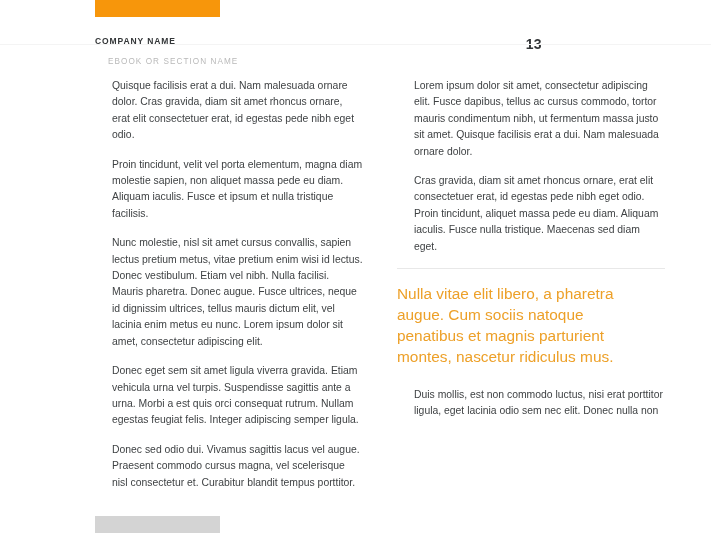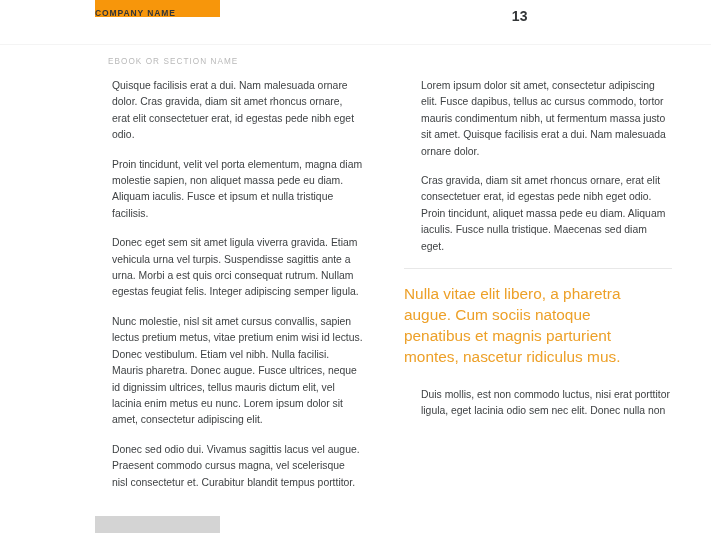--- a/index.html
+++ b/index.html
@@ -29,23 +29,24 @@
     left: 95px;
     top: 0;
     width: 125px;
     height: 17px;
     background: #f7960b;
   }
 
   .header-row {
     position: absolute;
     left: 0;
-    top: 8px;
+    top: 36px;
     width: 577px;
     height: 14px;
+    padding-left: 14px;
   }
 
   .company-name {
     position: absolute;
     left: 95px;
     top: 0;
     font-size: 8.5px;
     font-weight: bold;
     letter-spacing: 0.9px;
     color: #333638;
@@ -92,21 +93,21 @@
     top: 78px;
     width: 567px;
   }
 
   .col {
     position: absolute;
     top: 0;
     width: 268px;
   }
   .col-left  { left: 0; }
-  .col-right { left: 309px; }
+  .col-right { left: 302px; }
 
   .body-text {
     font-size: 10.4px;
     line-height: 16.4px;
     color: #3f4244;
     margin: 0 0 13px 17px;
     text-align: left;
   }
 
   .divider {
@@ -148,22 +149,22 @@
 
   <div class="header-rule"></div>
 
   <div class="section-name">EBOOK OR SECTION NAME</div>
 
   <div class="columns">
 
     <div class="col col-left">
       <p class="body-text">Quisque facilisis erat a dui. Nam malesuada ornare dolor. Cras gravida, diam sit amet rhoncus ornare, erat elit consectetuer erat, id egestas pede nibh eget odio.</p>
       <p class="body-text">Proin tincidunt, velit vel porta elementum, magna diam molestie sapien, non aliquet massa pede eu diam. Aliquam iaculis. Fusce et ipsum et nulla tristique facilisis.</p>
+      <p class="body-text">Nunc molestie, nisl sit amet cursus convallis, sapien lectus pretium metus, vitae pretium enim wisi id lectus. Donec vestibulum. Etiam vel nibh. Nulla facilisi. Mauris pharetra. Donec augue. Fusce ultrices, neque id dignissim ultrices, tellus mauris dictum elit, vel lacinia enim metus eu nunc. Lorem ipsum dolor sit amet, consectetur adipiscing elit.</p>
       <p class="body-text">Donec eget sem sit amet ligula viverra gravida. Etiam vehicula urna vel turpis. Suspendisse sagittis ante a urna. Morbi a est quis orci consequat rutrum. Nullam egestas feugiat felis. Integer adipiscing semper ligula.</p>
-      <p class="body-text">Nunc molestie, nisl sit amet cursus convallis, sapien lectus pretium metus, vitae pretium enim wisi id lectus. Donec vestibulum. Etiam vel nibh. Nulla facilisi. Mauris pharetra. Donec augue. Fusce ultrices, neque id dignissim ultrices, tellus mauris dictum elit, vel lacinia enim metus eu nunc. Lorem ipsum dolor sit amet, consectetur adipiscing elit.</p>
       <p class="body-text">Donec sed odio dui. Vivamus sagittis lacus vel augue. Praesent commodo cursus magna, vel scelerisque nisl consectetur et. Curabitur blandit tempus porttitor.</p>
     </div>
 
     <div class="col col-right">
       <p class="body-text">Lorem ipsum dolor sit amet, consectetur adipiscing elit. Fusce dapibus, tellus ac cursus commodo, tortor mauris condimentum nibh, ut fermentum massa justo sit amet. Quisque facilisis erat a dui. Nam malesuada ornare dolor.</p>
       <p class="body-text">Cras gravida, diam sit amet rhoncus ornare, erat elit consectetuer erat, id egestas pede nibh eget odio. Proin tincidunt, aliquet massa pede eu diam. Aliquam iaculis. Fusce nulla tristique. Maecenas sed diam eget.</p>
 
       <div class="divider"></div>
 
       <p class="pullquote">Nulla vitae elit libero, a pharetra augue. Cum sociis natoque penatibus et magnis parturient montes, nascetur ridiculus mus.</p>

